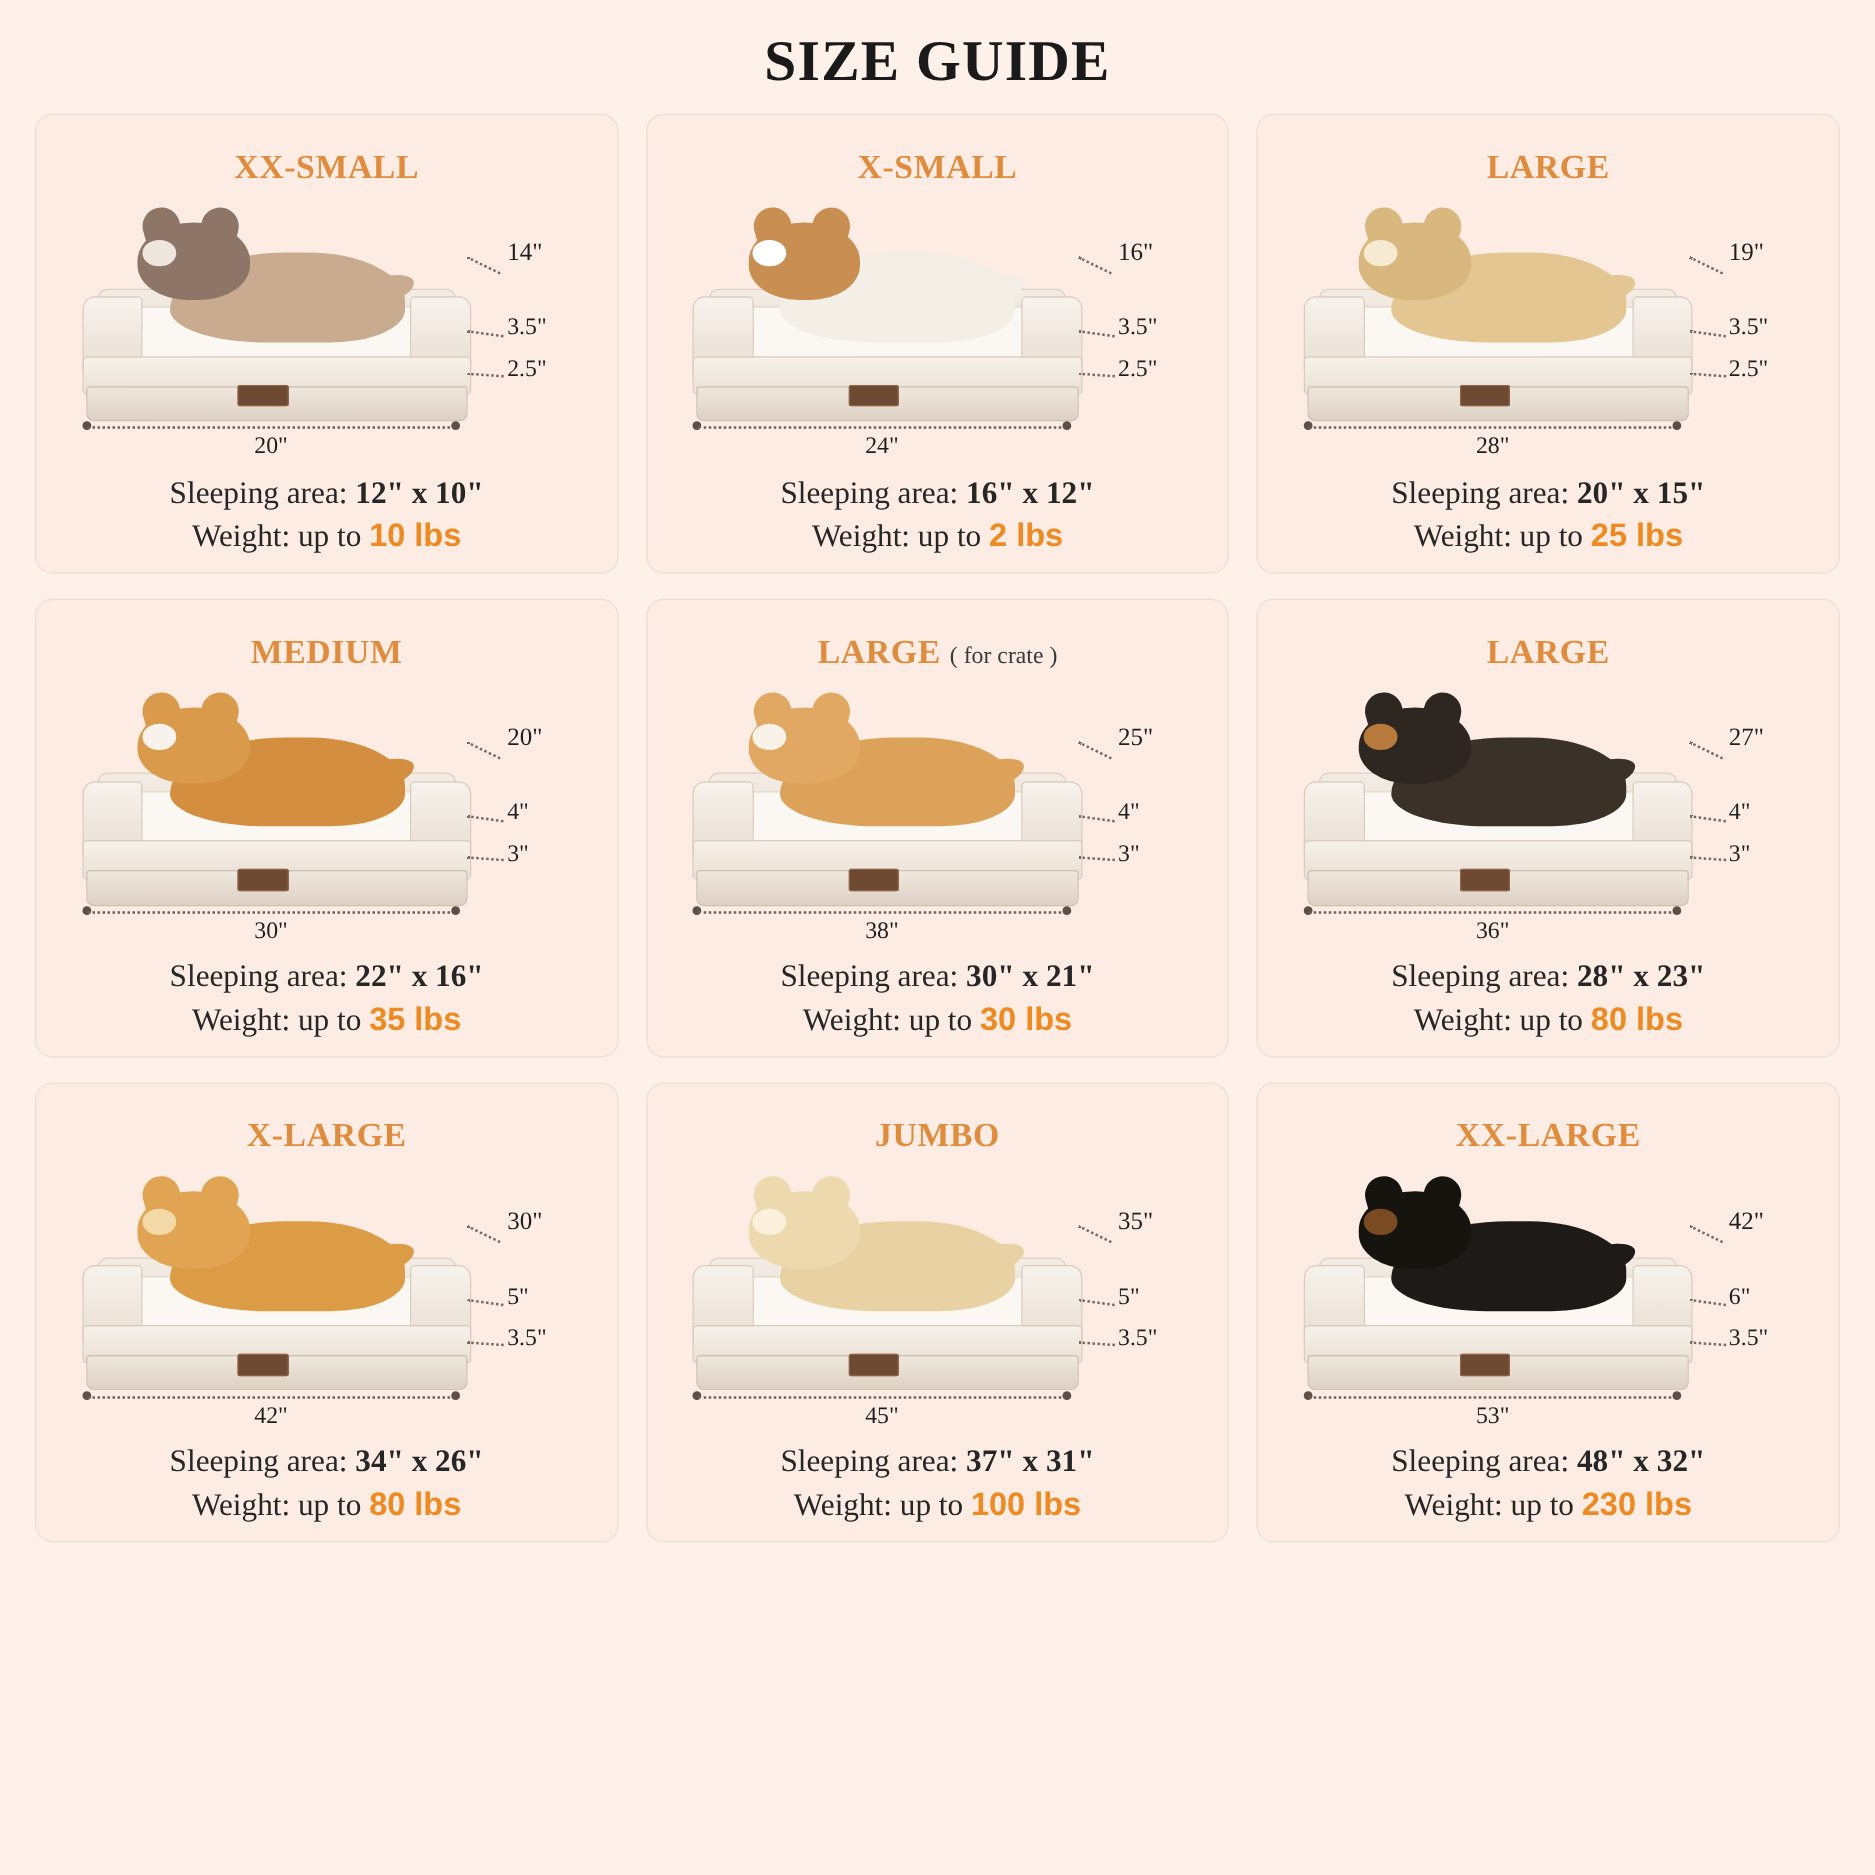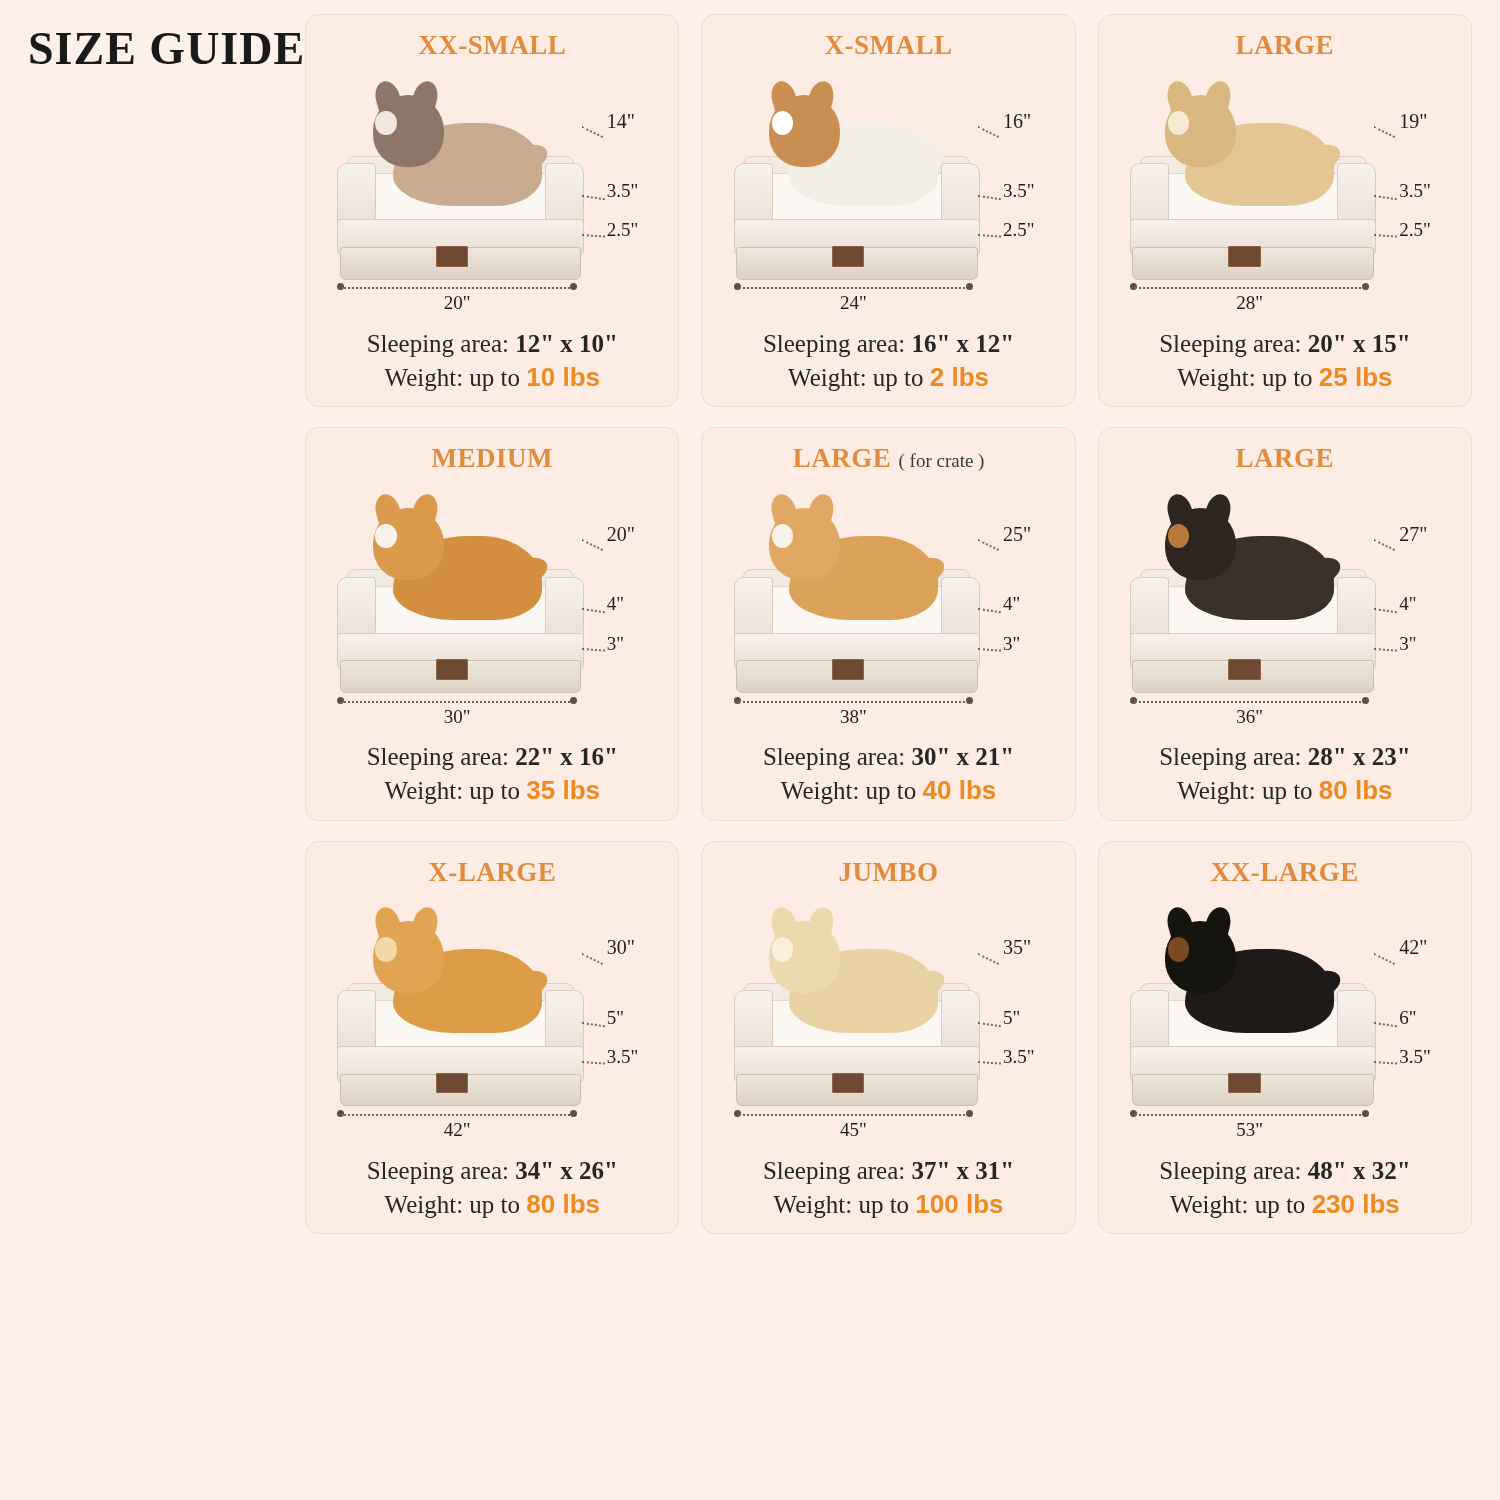--- a/index.html
+++ b/index.html
@@ -13,21 +13,21 @@
     font-family: "Liberation Sans", sans-serif;
     overflow: hidden;
   }
   .page {
     position: relative;
     width: 1500px;
     height: 1244px;
     box-sizing: border-box;
     padding: 14px 28px 10px 28px;
     display: flex;
-    flex-direction: row;
+    flex-direction: column;
   }
   .title {
     text-align: center;
     font-family: "Liberation Serif", serif;
     font-weight: bold;
     font-size: 46px;
     letter-spacing: 1px;
     color: #1a1a1a;
     margin: 8px 0 16px 0;
   }
@@ -57,21 +57,21 @@
     padding: 10px 10px 12px 10px;
     box-sizing: border-box;
   }
   .card-title {
     font-family: "Liberation Serif", serif;
     font-weight: bold;
     font-size: 27px;
     color: #e08c3e;
     letter-spacing: 0.5px;
     text-align: center;
-    margin-top: 5px;
+    margin-top: 16px;
     white-space: nowrap;
   }
   .card-title .suffix {
     font-family: "Liberation Serif", serif;
     font-weight: normal;
     font-size: 19px;
     color: #3a3a3a;
     letter-spacing: 0;
   }
   .illus {
@@ -518,21 +518,21 @@
         <div class="val">38"</div>
       </div>
     </div>
     <div class="spec">
       <div>
         <span>Sleeping area:</span>
         <b>30" x 21"</b>
       </div>
       <div>
         <span>Weight: up to</span>
-        <span class="wt">40 lbs</span>
+        <span class="wt">30 lbs</span>
       </div>
     </div>
   </div>
       <div class="card">
     <div class="card-title">
       <span>LARGE</span>
     </div>
     <div class="illus">
       <div class="bed">
         <div class="back"></div>

